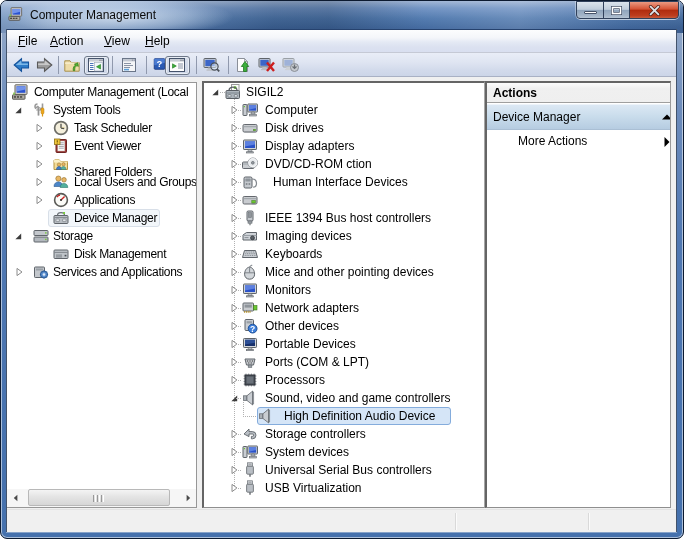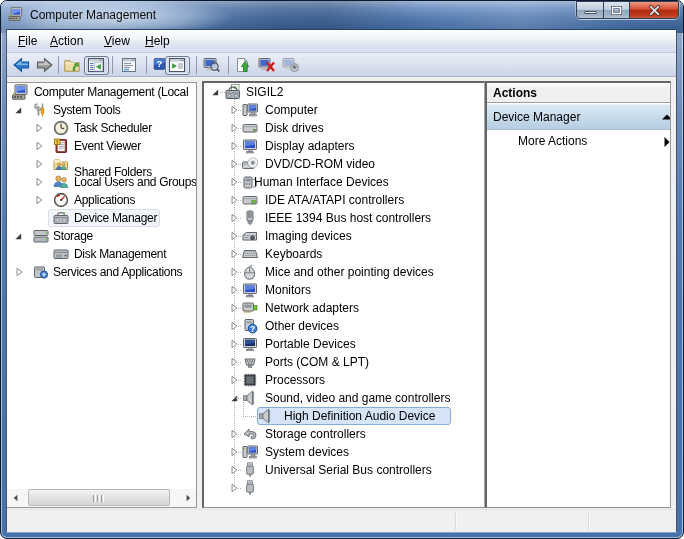--- a/index.html
+++ b/index.html
@@ -345,44 +345,43 @@
             <path d="M3 1.4 L8 5 L3 8.6 Z" fill="#ffffff" stroke="#8c8c8c" stroke-width="1"></path>
           </svg>
 <div class="abs" style="left:32px;top:81px;width:5px;height:1px;background-image:repeating-linear-gradient(90deg,#b2b2b2 0 1px,transparent 1px 2px)"></div>
 <svg class="icon" style="left:38px;top:73px;width:16px;height:16px" viewBox="0 0 16 16">
             <rect x="0.5" y="6" width="11.5" height="6.5" rx="1" fill="#c9ccd0" stroke="#64686e"></rect>
 <path d="M1 8 h10.5" stroke="#9aa0a6" stroke-width="0.9"></path>
 <circle cx="10.8" cy="6.8" r="4.8" fill="#e4e7ea" stroke="#85898e"></circle>
 <circle cx="10.8" cy="6.8" r="4" fill="none" stroke="#f2f4f6" stroke-width="1.4"></circle>
 <circle cx="10.8" cy="6.8" r="1.3" fill="#9aa0a6" stroke="#70757b"></circle>
           </svg>
-<div class="lbl" style="left:61px;top:72px">DVD/CD-ROM video</div>
+<div class="lbl" style="left:61px;top:72px">DVD/CD-ROM ction</div>
 <svg class="exp-c" style="left:25px;top:94px" viewBox="0 0 10 10">
             <path d="M3 1.4 L8 5 L3 8.6 Z" fill="#ffffff" stroke="#8c8c8c" stroke-width="1"></path>
           </svg>
 <div class="abs" style="left:32px;top:99px;width:5px;height:1px;background-image:repeating-linear-gradient(90deg,#b2b2b2 0 1px,transparent 1px 2px)"></div>
 <svg class="icon" style="left:38px;top:91px;width:16px;height:16px" viewBox="0 0 16 16">
             <rect x="2" y="3" width="8" height="11" rx="1.4" fill="#c5c9ce" stroke="#5f646a"></rect>
 <rect x="3.4" y="4.6" width="5.2" height="3" rx="0.6" fill="#8f959b"></rect>
 <circle cx="4.6" cy="10" r="1" fill="#84898f"></circle>
             <circle cx="7.4" cy="10" r="1" fill="#84898f"></circle>
 <path d="M10 5 c3 0 4.5 1.5 4.5 4.2 0 2.4-1.4 4-3.4 4" fill="none" stroke="#84898f" stroke-width="1.2"></path>
           </svg>
-<div class="lbl" style="left:50px;top:90px">Human Interface Devices</div>
+<div class="lbl" style="left:69px;top:90px">Human Interface Devices</div>
 <svg class="exp-c" style="left:25px;top:112px" viewBox="0 0 10 10">
             <path d="M3 1.4 L8 5 L3 8.6 Z" fill="#ffffff" stroke="#8c8c8c" stroke-width="1"></path>
           </svg>
 <div class="abs" style="left:32px;top:117px;width:5px;height:1px;background-image:repeating-linear-gradient(90deg,#b2b2b2 0 1px,transparent 1px 2px)"></div>
 <svg class="icon" style="left:38px;top:109px;width:16px;height:16px" viewBox="0 0 16 16">
             <rect x="1" y="4.5" width="14" height="7.5" rx="1.2" fill="#c9ccd0" stroke="#64686e"></rect>
 <path d="M1.3 6.7 h13.4" stroke="#9aa0a6" stroke-width="1"></path>
 <rect x="9.8" y="8.4" width="3.6" height="2.6" fill="#6cc832" stroke="#3f7a1f" stroke-width="0.5"></rect>
 <path d="M10.3 11 v1.4 M11.6 11 v1.4 M12.9 11 v1.4" stroke="#70757b" stroke-width="0.6"></path>
           </svg>
-<div class="lbl" style="left:61px;top:108px">IDE ATA/ATAPI controllers</div>
 <svg class="exp-c" style="left:25px;top:130px" viewBox="0 0 10 10">
             <path d="M3 1.4 L8 5 L3 8.6 Z" fill="#ffffff" stroke="#8c8c8c" stroke-width="1"></path>
           </svg>
 <div class="abs" style="left:32px;top:135px;width:5px;height:1px;background-image:repeating-linear-gradient(90deg,#b2b2b2 0 1px,transparent 1px 2px)"></div>
 <svg class="icon" style="left:38px;top:127px;width:16px;height:16px" viewBox="0 0 16 16">
             <rect x="5" y="1" width="6" height="10" rx="1.2" fill="#c5c9ce" stroke="#5f646a"></rect>
 <rect x="6.4" y="2.6" width="3.2" height="5" fill="#8f959b" stroke="#6a6f75" stroke-width="0.5"></rect>
 <rect x="6" y="11" width="4" height="2.2" fill="#9aa0a6" stroke="#5f646a" stroke-width="0.6"></rect>
 <path d="M8 13.2 v2" stroke="#5f646a" stroke-width="1.1"></path>
           </svg>
@@ -545,20 +544,21 @@
             <path d="M3 1.4 L8 5 L3 8.6 Z" fill="#ffffff" stroke="#8c8c8c" stroke-width="1"></path>
           </svg>
 <div class="abs" style="left:32px;top:405px;width:5px;height:1px;background-image:repeating-linear-gradient(90deg,#b2b2b2 0 1px,transparent 1px 2px)"></div>
 <svg class="icon" style="left:38px;top:397px;width:16px;height:16px" viewBox="0 0 16 16">
             <rect x="5.6" y="0.8" width="4.8" height="3.4" fill="#dfe2e6" stroke="#6a6f75" stroke-width="0.7"></rect>
 <rect x="6.6" y="1.6" width="1" height="1.2" fill="#70757b"></rect>
             <rect x="8.4" y="1.6" width="1" height="1.2" fill="#70757b"></rect>
 <rect x="4.6" y="4.2" width="6.8" height="8" rx="1" fill="#b9bec4" stroke="#5f646a" stroke-width="0.8"></rect>
 <path d="M8 12.2 v2.6" stroke="#5f646a" stroke-width="1.4"></path>
           </svg>
+<div class="lbl" style="left:61px;top:396px">USB Virtualization</div>
   </div>
       </div>
   <div id="actpane">
         <div id="apc">
 <div class="abs" style="left:0;top:0;width:189px;height:20px;background:linear-gradient(180deg,#fcfcfc,#f0f0f0 30%,#efefef);border-bottom:1px solid #9f9f9f"></div>
 <div class="abs lbl" style="left:6px;top:1px;font-weight:bold">Actions</div>
 <div class="abs" style="left:0;top:21px;width:189px;height:26px;background:linear-gradient(180deg,#dcE8f4 0%,#caddec 45%,#b6cce1 100%);border-top:1px solid #eef4fa;border-bottom:1px solid #aabfd4"></div>
 <div class="abs lbl" style="left:6px;top:25px">Device Manager</div>
 <svg class="abs" style="left:174px;top:30px" width="12" height="8" viewBox="0 0 12 8">
             <path d="M1 6.5 L6 1.5 L11 6.5 Z" fill="#000"></path>

